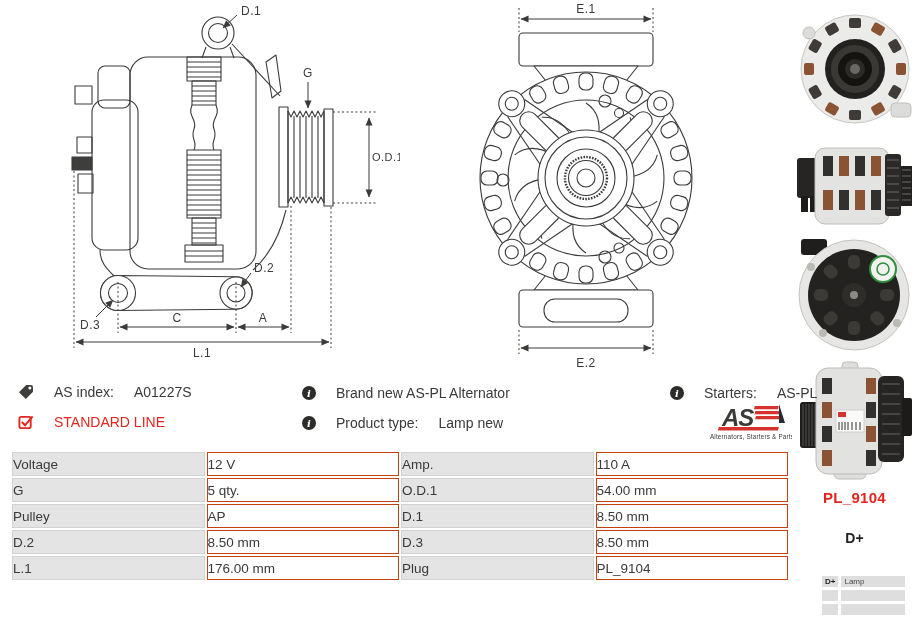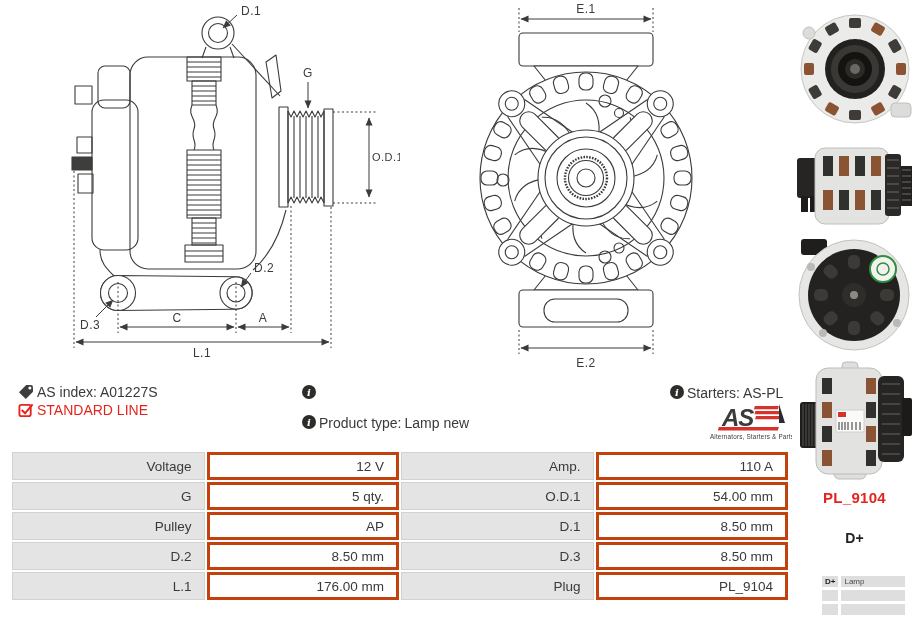--- a/index.html
+++ b/index.html
@@ -5,40 +5,40 @@
   html,body{margin:0;padding:0;}
   body{
     width:919px;height:627px;position:relative;overflow:hidden;
     background:#ffffff;color:#3a3a3a;
     font-family:"Liberation Sans", sans-serif;
   }
   .abs{position:absolute;}
   svg text{font-family:"Liberation Sans",sans-serif;fill:#3b3b3a;}
 
   
-  .inforow{position:absolute;display:flex;align-items:flex-start;gap:3px;font-size:14px;white-space:nowrap;}
+  .inforow{position:absolute;display:flex;align-items:center;gap:20px;font-size:14px;white-space:nowrap;}
   .inforow .b{font-weight:400;}
   .red{color:#e4251f;}
   .ico-info{
     width:14px;height:14px;border-radius:50%;background:#2c2c2b;color:#fff;
     display:inline-flex;align-items:center;justify-content:center;flex:0 0 14px;
     font:italic 700 10px "DejaVu Serif", serif;
   }
 
   
   table.spec{
     position:absolute;left:10px;top:450px;width:780px;
     border-collapse:separate;border-spacing:2px;table-layout:fixed;
   }
   table.spec td{
-    height:22px;font-size:13.5px;text-align:right;vertical-align:middle;
+    height:22px;font-size:13.5px;text-align:left;vertical-align:middle;
     padding:0 12px 0 0;color:#3a3a3a;
   }
   td.lbl{background:#e4e4e4;border:1px solid #d2d2d2;}
-  td.val{background:#ffffff;border:3px solid #c2410c;}
+  td.val{background:#ffffff;border:1px solid #c2410c;}
 
   
   table.tt{position:absolute;left:819px;top:573px;border-collapse:separate;border-spacing:3px;}
   table.tt td{background:#dedede;height:11px;font-size:8px;vertical-align:middle;padding:0 3px;color:#4a4a4a;}
   table.tt td.h{font-weight:700;color:#1d1d1d;}
 
   .plug-code{position:absolute;left:790px;top:489px;width:129px;text-align:center;
     font-size:15px;font-weight:700;color:#e4251f;letter-spacing:.3px;}
   .dplus{position:absolute;left:790px;top:530px;width:129px;text-align:center;
     font-size:14px;font-weight:700;color:#222;}
@@ -296,30 +296,31 @@
 
 <div class="inforow" style="left:18px;top:384px">
   <svg width="16" height="16" viewBox="0 0 16 16">
     <path d="M1,8.2 L8.2,1 C8.2,1 13.6,0.8 14.4,1.6 C15.2,2.4 15,7.8 15,7.8 L7.8,15 Z" fill="#3e3e3d"></path>
     <circle cx="11.9" cy="4.1" r="1.5" fill="#fff"></circle>
   </svg>
   <span>AS index:</span>
   <span class="b">A01227S</span>
 </div>
 
-<div class="inforow" style="left:18px;top:402px">
+<div class="inforow" style="left:18px;top:414px">
   <svg width="16" height="16" viewBox="0 0 17 16">
     <rect x="1.5" y="2.5" width="12" height="12" rx="2" fill="none" stroke="#e4251f" stroke-width="2"></rect>
     <path d="M4,8 L7.5,11.5 L15.5,2" fill="none" stroke="#e4251f" stroke-width="2.2"></path>
   </svg>
   <span class="b red">STANDARD LINE</span>
 </div>
 
 <div class="inforow" style="left:302px;top:385px">
   <span class="ico-info">i</span>
+  <span>Brand new AS-PL Alternator</span>
 </div>
 
 <div class="inforow" style="left:302px;top:415px">
   <span class="ico-info">i</span>
   <span>Product type:</span>
   <span class="b">Lamp new</span>
 </div>
 
 <div class="inforow" style="left:670px;top:385px">
   <span class="ico-info">i</span>

